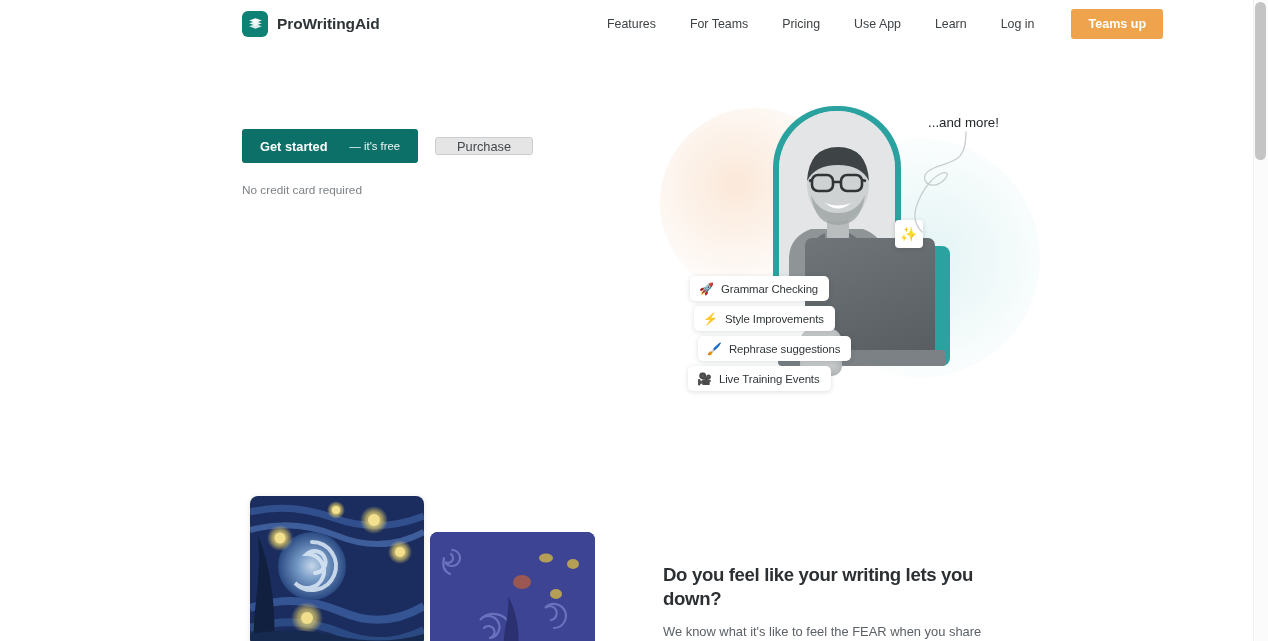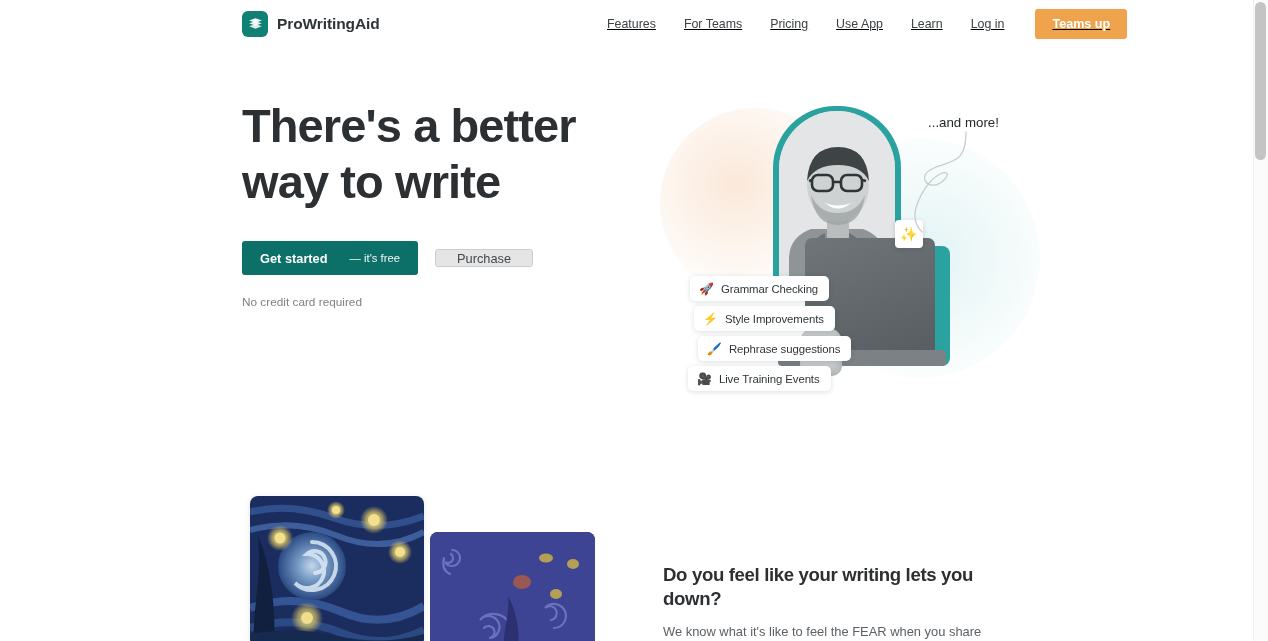--- a/index.html
+++ b/index.html
@@ -61,22 +61,21 @@
     white-space: nowrap;
   }
 
   .nav {
     position: absolute;
     left: 596px;
     top: 0;
     height: 48px;
     display: flex;
     align-items: center;
-    gap: 6px;
-    text-decoration: underline;
+    gap: 12px;
   }
   .nav-link {
     font-size: 12.4px;
     color: #3d4246;
     text-decoration: none;
     padding: 6px 11px;
     white-space: nowrap;
     line-height: 1;
   }
   .btn-signup {
@@ -401,22 +400,20 @@
       <a class="nav-link" href="#">Learn</a>
       <a class="nav-link" href="#">Log in</a>
       <button class="btn-signup">Teams up</button>
     </nav>
 
   </header>
 
   <section class="hero">
 
     <div class="hero-copy">
-      <h1 class="hero-title">There's a better
-way to write</h1>
 
       <div class="hero-actions">
         <button class="btn-primary">
           <span>Get started</span>
           <span class="sub">— it's free</span>
         </button>
         <button class="btn-outline">Purchase</button>
       </div>
 
       <p class="hero-note">No credit card required</p>

